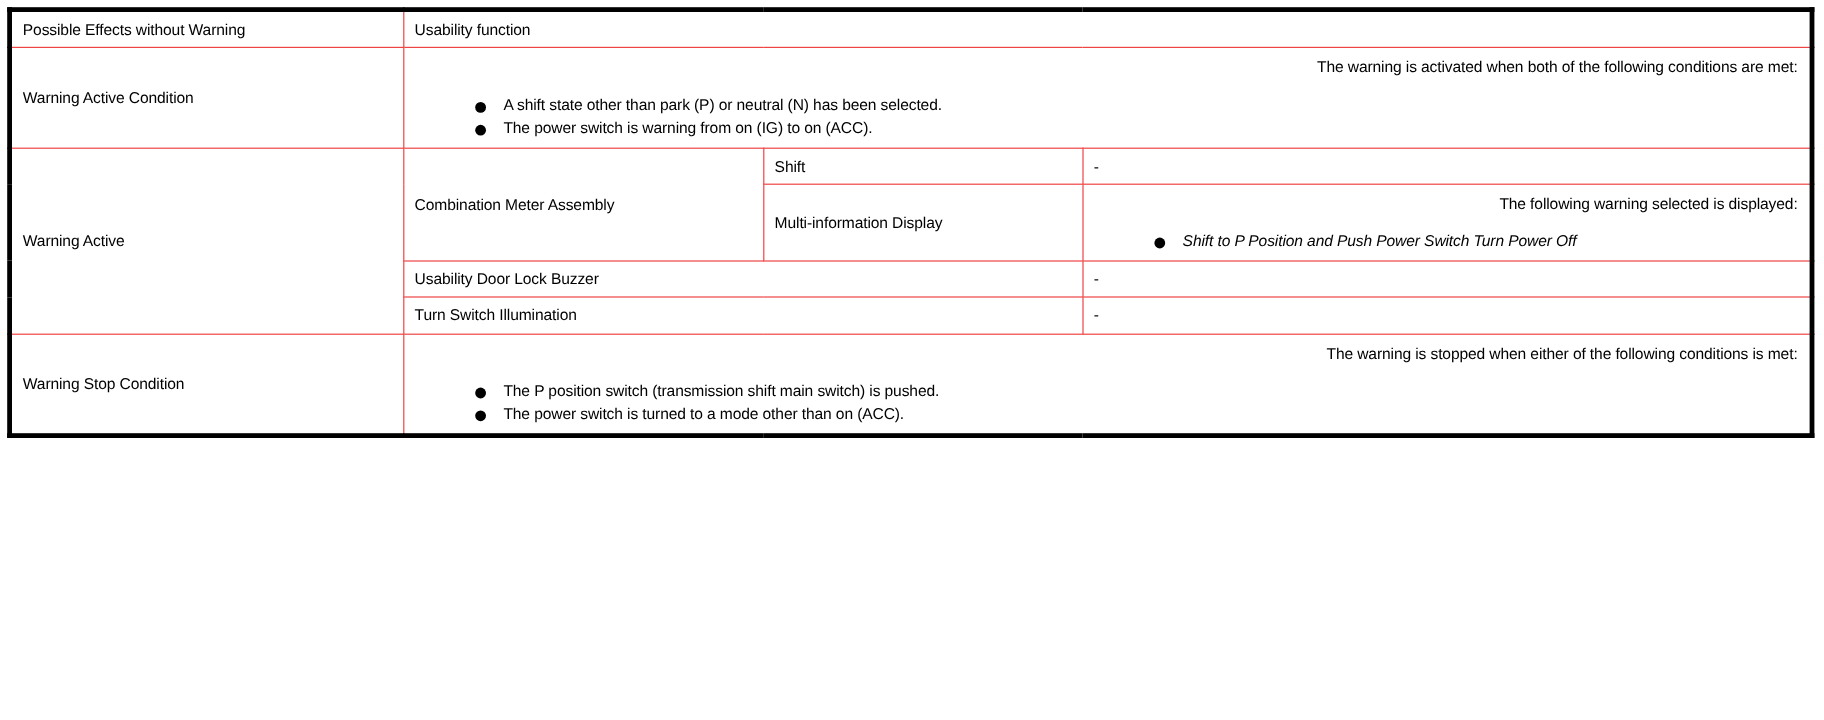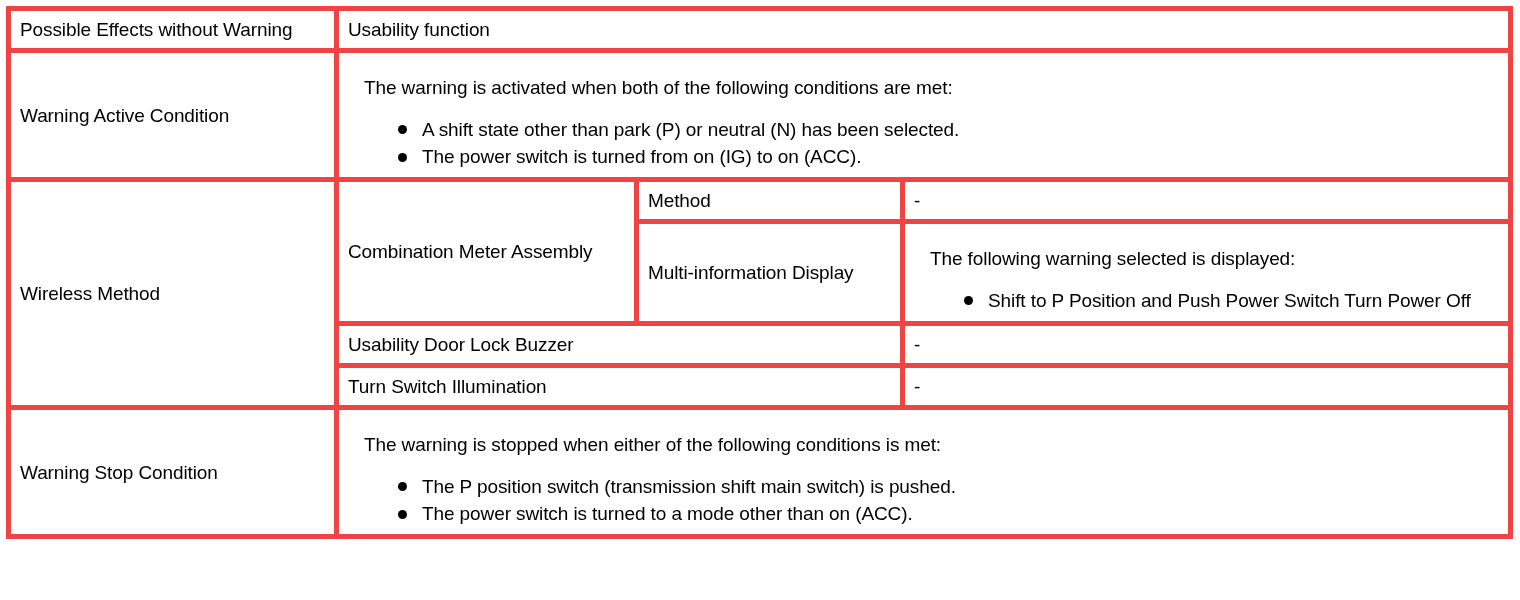--- a/index.html
+++ b/index.html
@@ -22,45 +22,47 @@
     padding: 6px 6px 6px 6px;
   }
   table.spec {
     width: 1506px;
     border-collapse: collapse;
     table-layout: fixed;
     border: 4px solid #000000;
     background: #ffffff;
   }
   table.spec td {
-    border: 5px solid #ef4444;
+    border: 1px solid #ef4444;
     vertical-align: middle;
     padding: 6px 9px 6px 9px;
-    font-size: 19px;
+    font-size: 13px;
     line-height: 1.33;
     letter-spacing: -0.1px;
   }
   td.label-cell {
     vertical-align: middle;
   }
   td.top-label {
     vertical-align: top;
     padding-top: 9px;
   }
   .para {
-    margin: 16px;
+    margin: 1px;
     padding: 0;
+    text-align: right;
   }
   ul.bullets {
     margin: 14px 0 2px 0;
     padding: 0 0 0 50px;
     list-style: none;
   }
   ul.bullets.tight {
     margin-top: 13px;
+    font-style: italic;
   }
   ul.bullets li {
     position: relative;
     margin: 0 0 2px 0;
     padding: 0 0 0 24px;
     line-height: 1.33;
   }
   ul.bullets li:last-child {
     margin-bottom: 0;
   }
@@ -110,35 +112,35 @@
         </td>
         <td colspan="3" class="top-label">
           <p class="para">The warning is activated when both of the following conditions are met:</p>
           <ul class="bullets">
             <li>
               <span class="bullet-dot"></span>
               <span>A shift state other than park (P) or neutral (N) has been selected.</span>
             </li>
             <li>
               <span class="bullet-dot"></span>
-              <span>The power switch is turned from on (IG) to on (ACC).</span>
+              <span>The power switch is warning from on (IG) to on (ACC).</span>
             </li>
           </ul>
         </td>
       </tr>
 
       <tr>
         <td class="label-cell" rowspan="4">
-          <span>Wireless Method</span>
+          <span>Warning Active</span>
         </td>
         <td class="label-cell" rowspan="2">
           <span>Combination Meter Assembly</span>
         </td>
         <td class="top-label">
-          <span>Method</span>
+          <span>Shift</span>
         </td>
         <td class="top-label dash-cell">
           <span>-</span>
         </td>
       </tr>
 
       <tr>
         <td class="label-cell">
           <span>Multi-information Display</span>
         </td>

